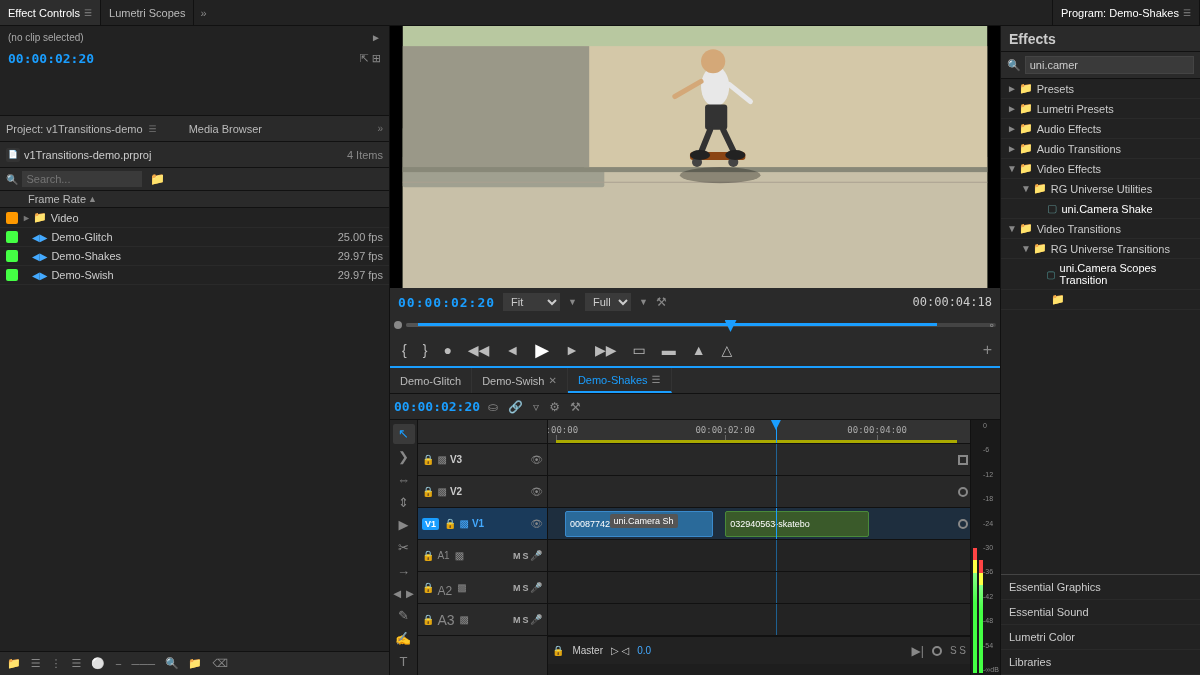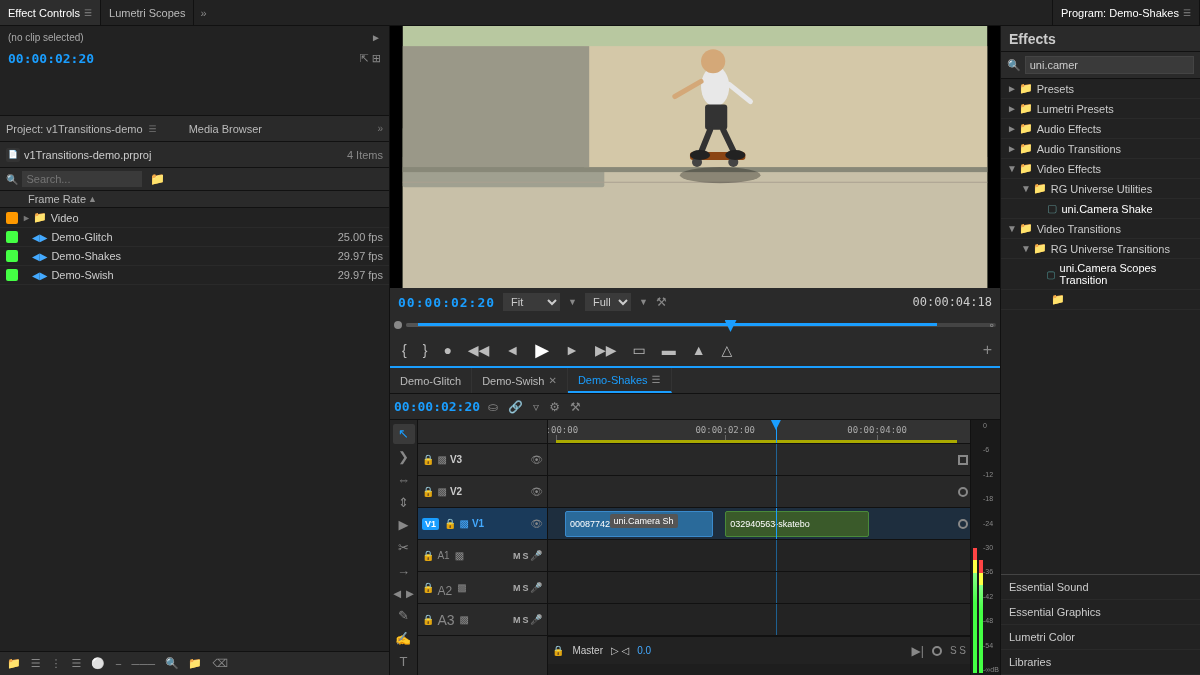--- a/index.html
+++ b/index.html
@@ -1227,20 +1227,20 @@
         <span style="color:#4a8a8a; font-size:10px; margin-right:4px;">▢</span>
         <span class="tree-label highlight">uni.Camera Scopes Transition</span>
       </div>
 
       <div class="tree-item" style="padding-left:50px;">
         <span class="tree-folder-icon">📁</span>
       </div>
     </div>
 
     <div class="effects-sections">
+      <div class="effects-section-item">Essential Graphics</div>
       <div class="effects-section-item">Essential Sound</div>
-      <div class="effects-section-item">Essential Graphics</div>
       <div class="effects-section-item">Lumetri Color</div>
       <div class="effects-section-item">Libraries</div>
     </div>
   </div>
 
 </div>
 
 </body></html>

